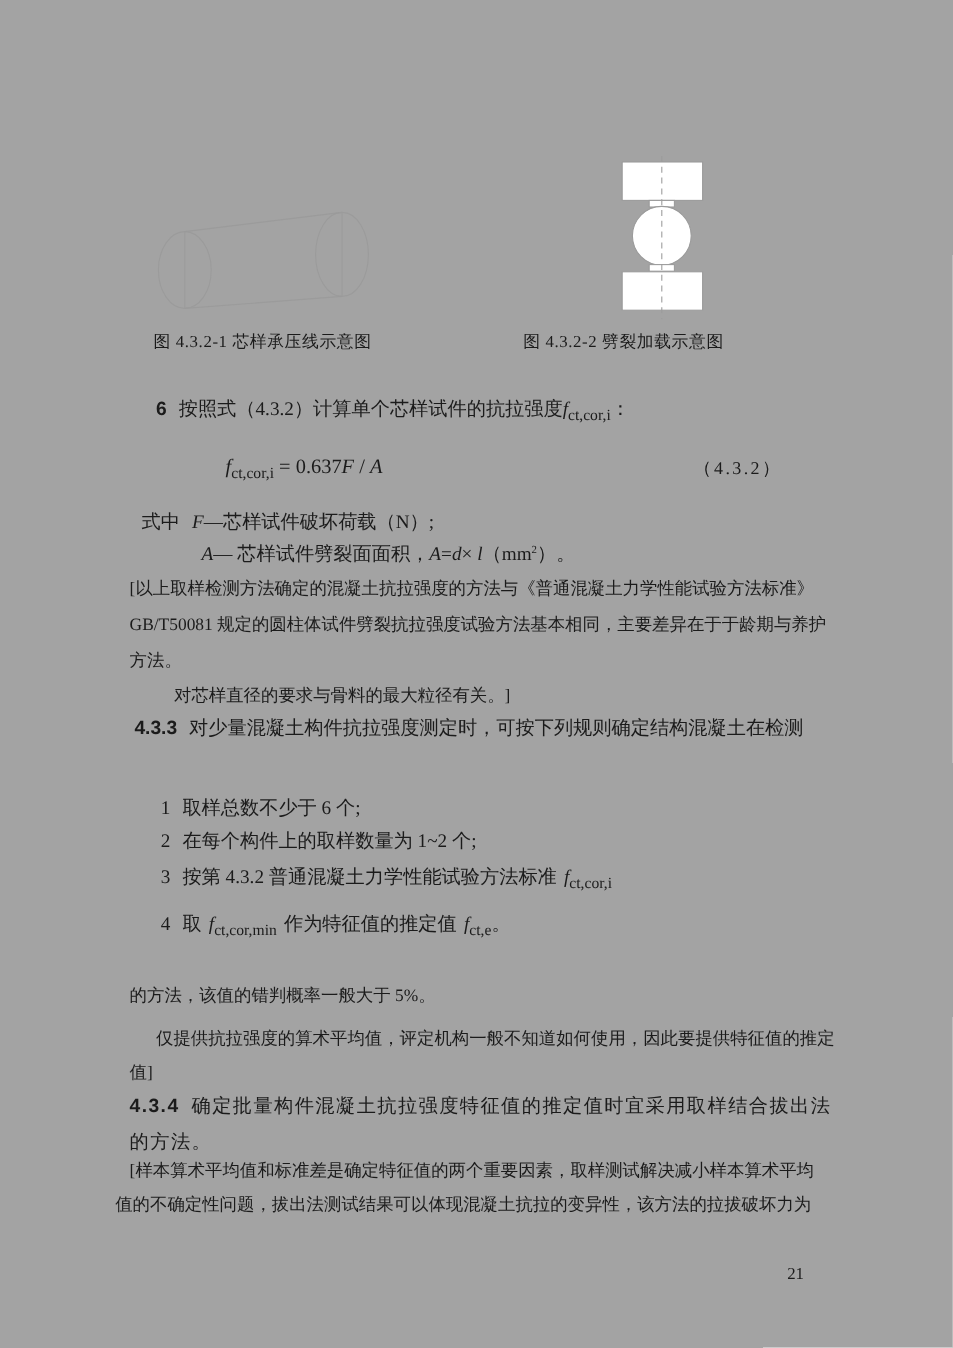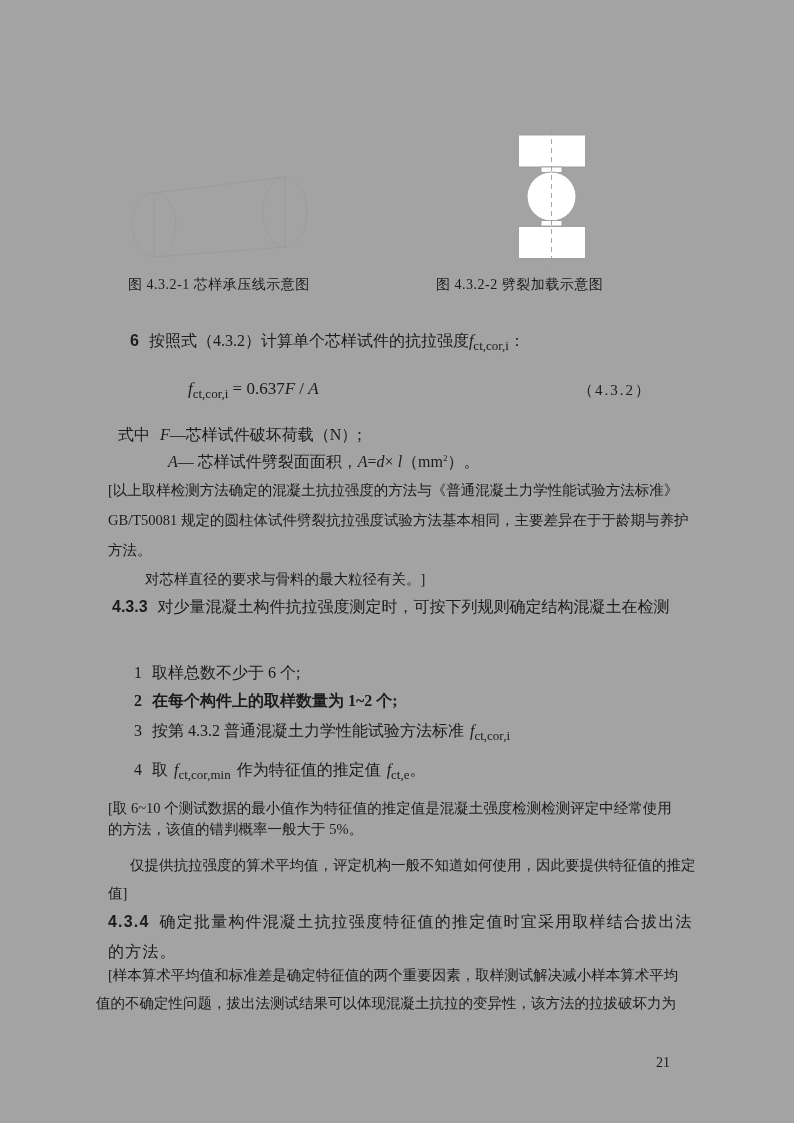--- a/index.html
+++ b/index.html
@@ -73,31 +73,30 @@
   <div class="abs commentary" style="left:108px; top:541px;">方法。</div>
   <div class="abs commentary" style="left:145px; top:570px;">对芯样直径的要求与骨料的最大粒径有关。]</div>
 
   <div class="abs clause-line" style="left:112px; top:597px;">
     <span class="num-bold">4.3.3</span><span class="gap"></span><span>对少量混凝土构件抗拉强度测定时，可按下列规则确定结构混凝土在检测</span>
   </div>
 
   <div class="abs body-text" style="left:134px; top:663px;">
     <span>1</span><span class="gap"></span><span>取样总数不少于 6 个;</span>
   </div>
-  <div class="abs body-text" style="left:134px; top:691px;font-weight:bold;">
+  <div class="abs body-text" style="left:134px; top:691px;">
     <span>2</span><span class="gap"></span><span>在每个构件上的取样数量为 1~2 个;</span>
   </div>
   <div class="abs body-text" style="left:134px; top:721px;">
     <span>3</span><span class="gap"></span><span>按第 4.3.2 普通混凝土力学性能试验方法标准</span><span class="gap-sm"></span><span class="math"><i>f</i><sub>ct,cor,i</sub></span>
   </div>
   <div class="abs body-text" style="left:134px; top:760px;">
     <span>4</span><span class="gap"></span><span>取</span><span class="gap-sm"></span><span class="math"><i>f</i><sub>ct,cor,min</sub></span><span class="gap-sm"></span><span>作为特征值的推定值</span><span class="gap-sm"></span><span class="math"><i>f</i><sub>ct,e</sub></span><span>。</span>
   </div>
 
-  <div class="abs commentary" style="left:108px; top:799px;">[取 6~10 个测试数据的最小值作为特征值的推定值是混凝土强度检测检测评定中经常使用</div>
   <div class="abs commentary" style="left:108px; top:820px;">的方法，该值的错判概率一般大于 5%。</div>
   <div class="abs commentary" style="left:130px; top:856px;">仅提供抗拉强度的算术平均值，评定机构一般不知道如何使用，因此要提供特征值的推定</div>
   <div class="abs commentary" style="left:108px; top:884px;">值]</div>
 
   <div class="abs clause-line" style="left:108px; top:912px; letter-spacing:1.2px;">
     <span class="num-bold">4.3.4</span><span class="gap"></span><span>确定批量构件混凝土抗拉强度特征值的推定值时宜采用取样结合拔出法</span>
   </div>
   <div class="abs clause-line" style="left:108px; top:942px; letter-spacing:1.2px;">的方法。</div>
 
   <div class="abs commentary" style="left:108px; top:966px;">[样本算术平均值和标准差是确定特征值的两个重要因素，取样测试解决减小样本算术平均</div>

